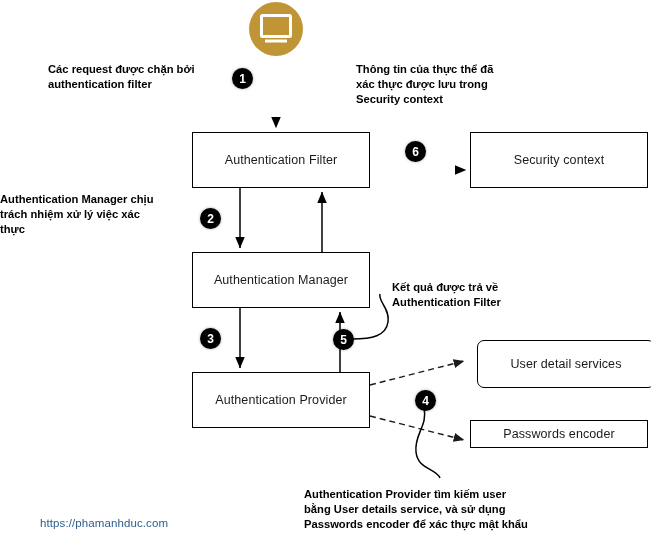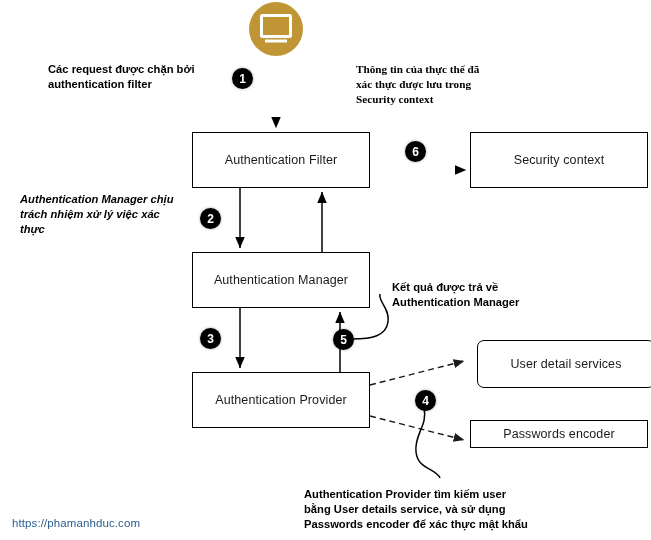--- a/index.html
+++ b/index.html
@@ -169,31 +169,31 @@
   <div class="step-badge" style="left:333px; top:329px;">
     <span>5</span>
   </div>
   <div class="step-badge" style="left:405px; top:141px;">
     <span>6</span>
   </div>
 
   <div class="annotation" style="left:48px; top:62px; width:176px;">Các request được chặn bởi
 authentication filter</div>
 
-  <div class="annotation" style="left:356px; top:62px; width:182px;font-family:Liberation Serif, serif;">Thông tin của thực thể đã
+  <div class="annotation" style="left:356px; top:62px; width:182px;">Thông tin của thực thể đã
 xác thực được lưu trong
 Security context</div>
 
-  <div class="annotation" style="left:20px; top:192px; width:196px;font-style:italic;">Authentication Manager chịu
+  <div class="annotation" style="left:0; top:192px; width:196px;">Authentication Manager chịu
 trách nhiệm xử lý việc xác
 thực</div>
 
 
   <div class="annotation" style="left:392px; top:280px; width:156px;">Kết quả được trả về
-Authentication Manager</div>
+Authentication Filter</div>
 
   <div class="annotation" style="left:304px; top:487px; width:286px;">Authentication Provider tìm kiếm user
 bằng User details service, và sử dụng
 Passwords encoder để xác thực mật khẩu</div>
 
-  <div class="site-url" style="left:12px; top:517px; color:#2c5d8f;">https://phamanhduc.com</div>
+  <div class="site-url" style="left:40px; top:517px; color:#2c5d8f;">https://phamanhduc.com</div>
 
 </div>
 
 </body></html>

